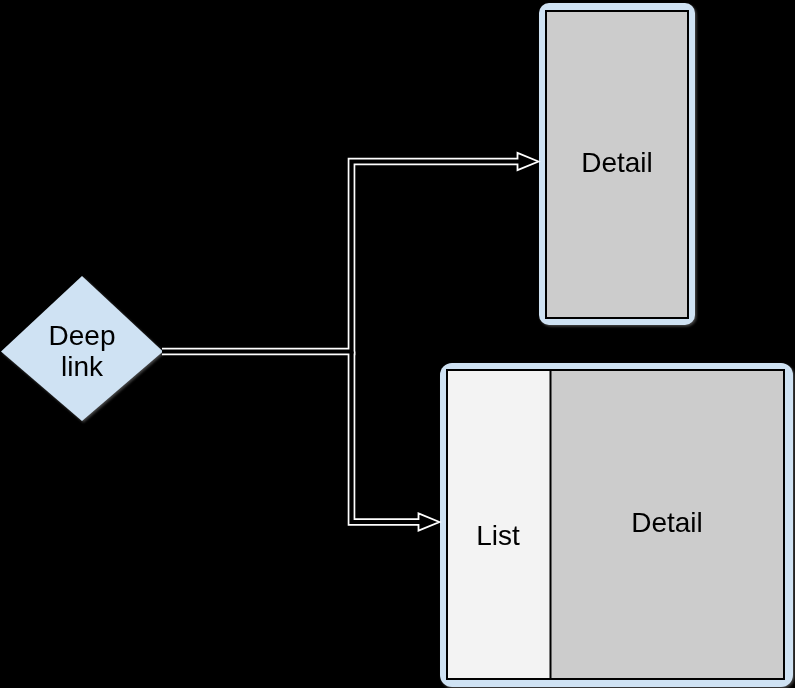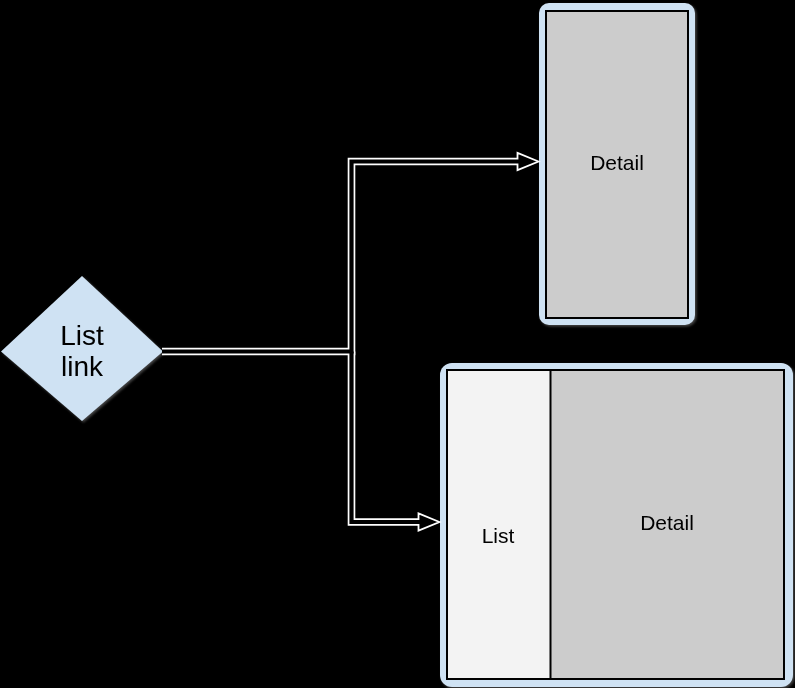--- a/index.html
+++ b/index.html
@@ -19,21 +19,21 @@
     white-space:nowrap;
     pointer-events:none;
   }
   .diamond-label{
     white-space:normal;
     width:86px;
     font-size:28px;
     line-height:31px;
   }
   .panel-label{
-    font-size:21px;
+    font-size:28px;
     line-height:34px;
   }
 </style>
 </head>
 <body>
 
 <div class="canvas">
   <svg width="795" height="688" viewBox="0 0 795 688">
     <defs>
       <filter id="softshadow" x="-20%" y="-20%" width="140%" height="140%">
@@ -55,20 +55,20 @@
     <path d="M162,351.5 H351.5 V161.5 H517.5" fill="none" stroke-width="7.6" stroke-linejoin="miter" stroke-linecap="butt" stroke="#ffffff"></path>
     <path d="M351.5,351.5 V522 H418.5" fill="none" stroke-width="7.6" stroke-linejoin="miter" stroke-linecap="butt" stroke="#ffffff"></path>
 
     <polygon points="538.5,161.5 517.5,152.8 517.5,170.2" fill="#000000" stroke="#ffffff" stroke-width="1.8" stroke-linejoin="miter"></polygon>
     <polygon points="439.5,522 418.5,513.3 418.5,530.7" fill="#000000" stroke="#ffffff" stroke-width="1.8" stroke-linejoin="miter"></polygon>
 
     <path d="M162,351.5 H351.5 V161.5 H529" fill="none" stroke-width="4.2" stroke-linejoin="miter" stroke-linecap="butt" stroke="#000000"></path>
     <path d="M351.5,351.5 V522 H430" fill="none" stroke-width="4.2" stroke-linejoin="miter" stroke-linecap="butt" stroke="#000000"></path>
   </svg>
 
-  <div class="label diamond-label" style="left:82px;top:351px;">List link</div>
+  <div class="label diamond-label" style="left:82px;top:351px;">Deep link</div>
 
   <div class="label panel-label" style="left:617px;top:163px;">Detail</div>
 
   <div class="label panel-label" style="left:498px;top:536px;">List</div>
 
   <div class="label panel-label" style="left:667px;top:523px;">Detail</div>
 </div>
 
 </body></html>

